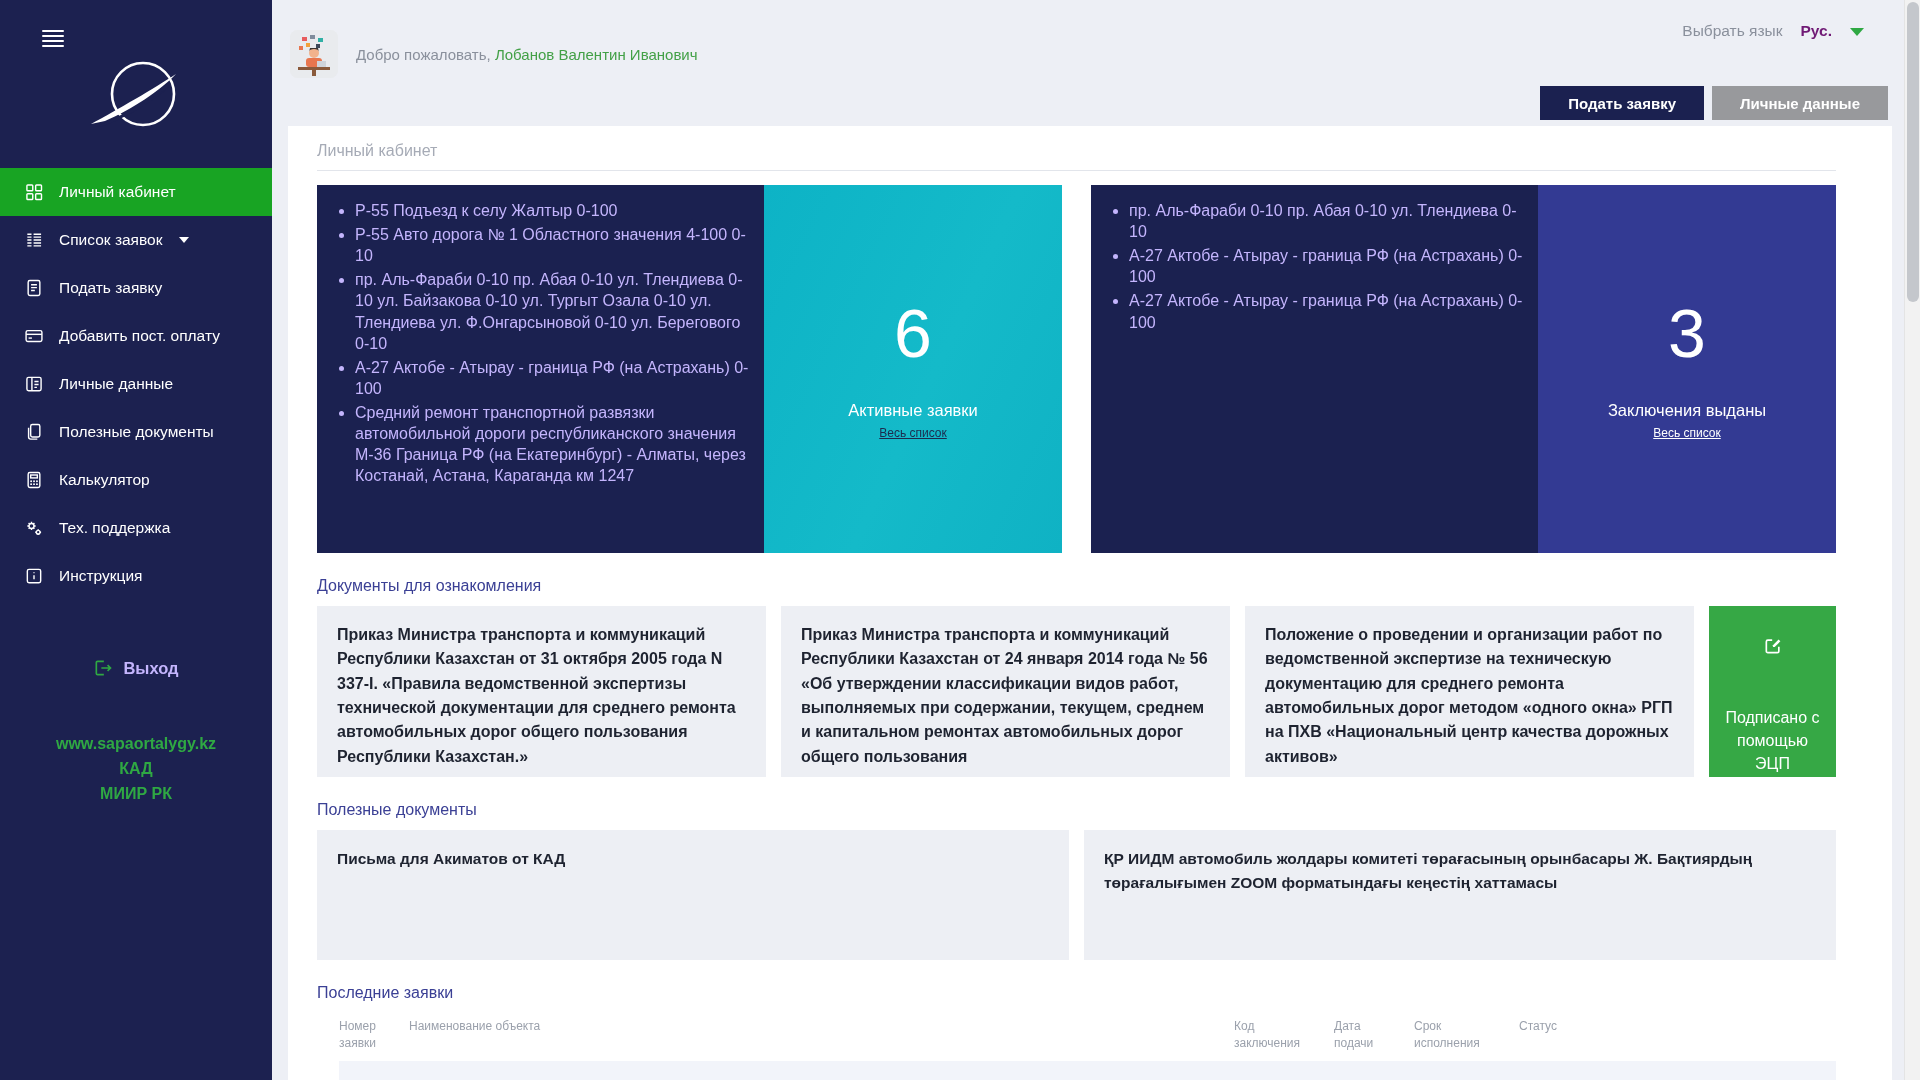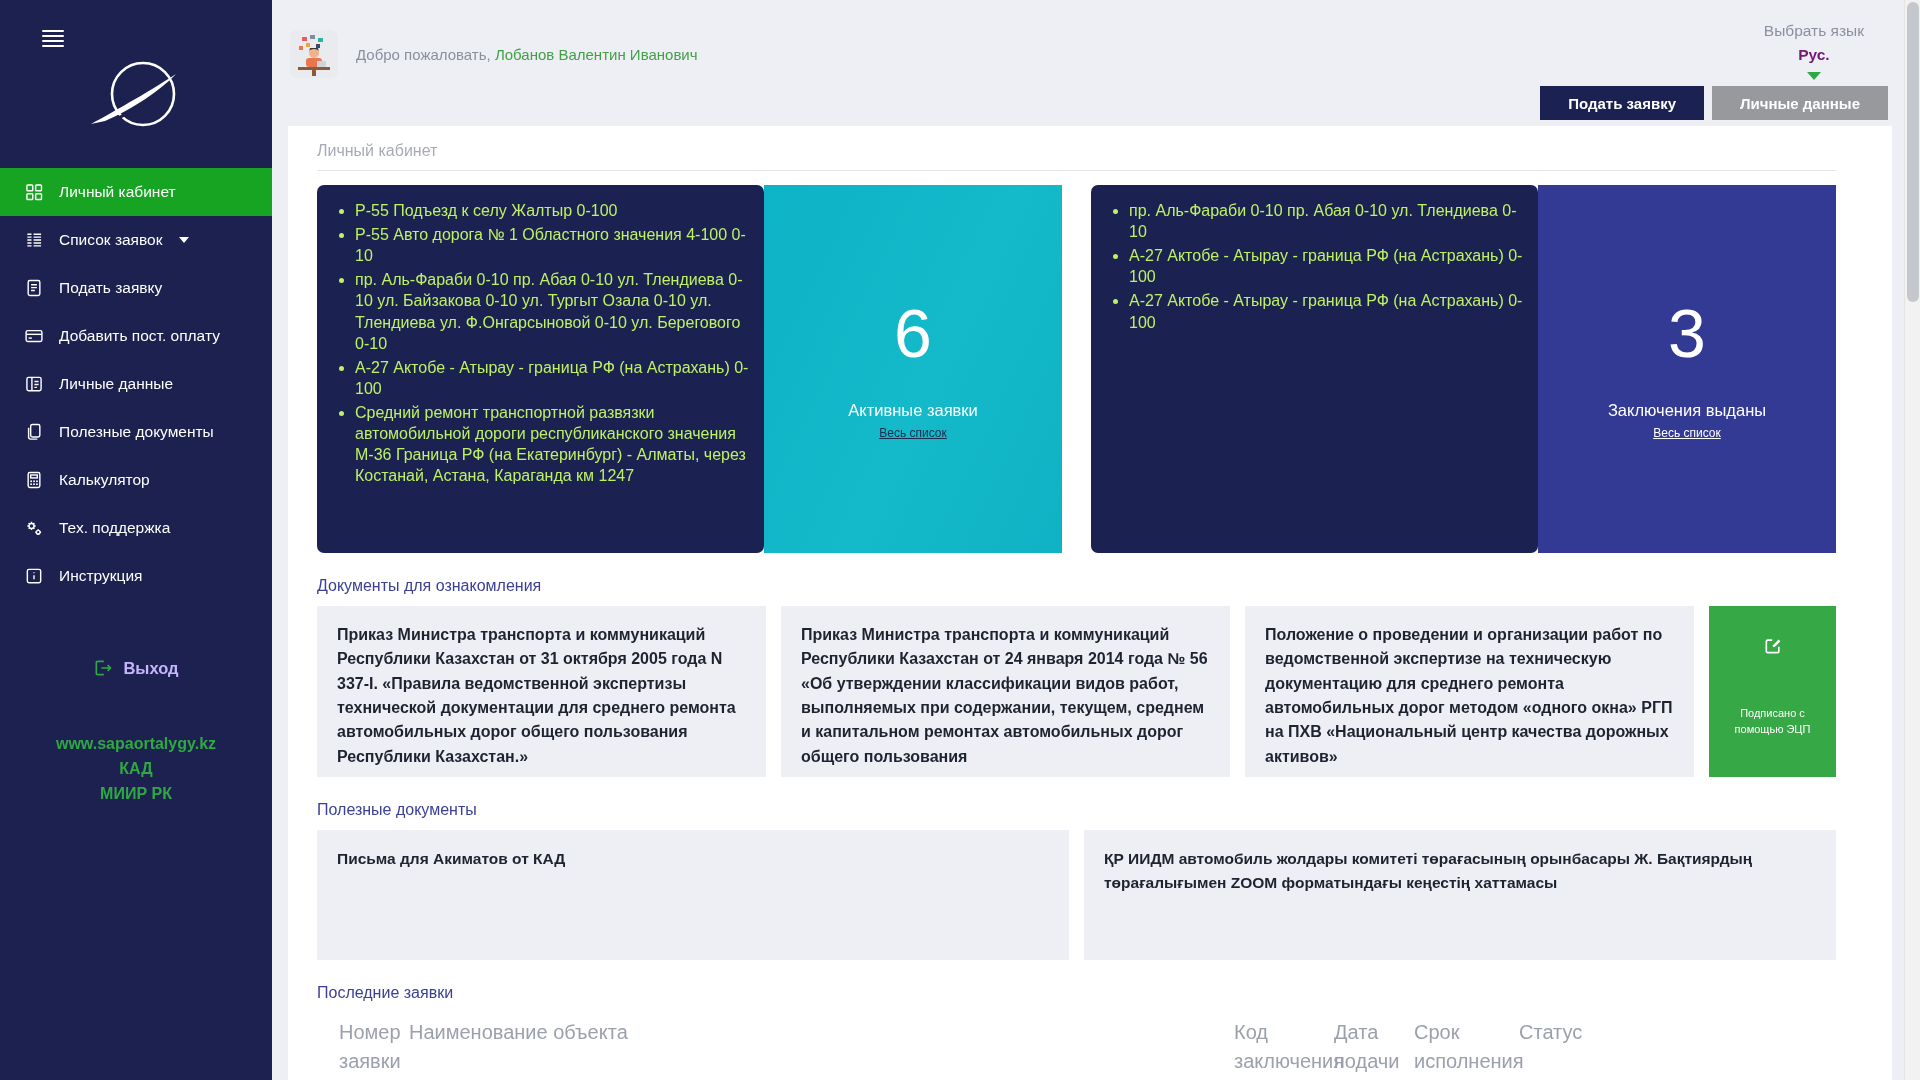--- a/index.html
+++ b/index.html
@@ -36,70 +36,70 @@
     margin-top:54px; text-align:center; color:#2fa843;
     font-weight:700; font-size:16px; line-height:1.55; cursor:pointer;
   }
   
   .main { flex:1; display:flex; flex-direction:column; padding:0 28px 0 16px; min-width:0; }
   .topbar { height:126px; position:relative; flex:0 0 126px; }
   .welcome { position:absolute; left:2px; top:30px; display:flex; align-items:center; gap:18px; }
   .avatar { width:48px; height:48px; border-radius:8px; overflow:hidden; background:#e9ebee; flex:0 0 48px; }
   .welcome-text { font-size:15px; color:#8a909c; }
   .welcome-text .uname { color:#43a047; }
-  .lang { position:absolute; right:28px; top:22px; font-size:15.5px; color:#8a909c; display:flex; align-items:center; gap:6px; cursor:pointer;flex-direction:column; }
+  .lang { position:absolute; right:28px; top:22px; font-size:15.5px; color:#8a909c; display:flex; align-items:center; gap:18px; cursor:pointer; }
   .lang .lang-sel { color:#701a75; font-weight:700; }
   .lang .tri { width:0; height:0; border-left:7px solid transparent; border-right:7px solid transparent; border-top:8px solid #2fa843; margin-top:2px; }
   .actions { position:absolute; right:4px; top:86px; display:flex; gap:8px; }
   .btn {
     border:none; height:34px; padding:0 28px; font-family:inherit;
     font-size:15px; font-weight:700; color:#fff; cursor:pointer;
   }
   .btn-primary { background:#1b2150; }
   .btn-secondary { background:#98999c; }
   
   .panel { background:#fff; flex:1; padding:16px 56px 0 29px; overflow:hidden; }
   .page-title { color:#a6abb6; font-size:16px; padding-bottom:10px; border-bottom:1px solid #e2e5eb; }
   
   .stats-row { display:flex; gap:29px; margin-top:14px; }
   .stat-card { flex:1; height:368px; display:flex; overflow:hidden; }
-  .stat-list { flex:1; background:#1b2150; color:#bef264; padding:12px 10px 12px 16px;border-radius:7px; }
+  .stat-list { flex:1; background:#1b2150; color:#c4b5fd; padding:12px 10px 12px 16px; }
   .stat-list ul { margin:0; padding-left:22px; font-size:16px; line-height:1.32; }
   .stat-list li { margin:3px 0; }
   .stat-side { width:298px; flex:0 0 298px; display:flex; flex-direction:column; align-items:center; justify-content:center; color:#fff; }
   .stat-side.teal { background:linear-gradient(115deg,#0db3c6 0%,#14bac9 55%,#0fb2c4 100%); }
   .stat-side.indigo { background:#333a93; }
   .stat-num { font-size:68px; font-weight:300; line-height:1; margin-bottom:34px; }
   .stat-lbl { font-size:16.5px; margin-bottom:6px; }
   .stat-link { font-size:12px; text-decoration:underline; cursor:pointer; }
   .stat-side.teal .stat-link { color:#1d2b4e; }
   .stat-side.indigo .stat-link { color:#fff; }
   
   .section-title { color:#3b4095; font-size:16px; margin:24px 0 11px; }
   .docs-row { display:flex; gap:15px; }
   .doc-card {
     flex:1; background:#edeff4; height:171px; padding:17px 20px;
     font-weight:700; font-size:16px; line-height:1.52; color:#1e2330; cursor:pointer;
   }
   .sign-card {
     flex:0 0 127px; width:127px; background:#36a845; color:#fff; height:171px;
     display:flex; flex-direction:column; align-items:center; padding:30px 12px 0;
-    font-size:11px; line-height:1.45; text-align:center; cursor:pointer;
+    font-size:16px; line-height:1.45; text-align:center; cursor:pointer;
   }
   .sign-card .icn { margin-bottom:50px; }
   .useful-row { display:flex; gap:15px; }
   .useful-card {
     flex:1; background:#edeff4; height:130px; padding:17px 20px;
     font-weight:700; font-size:15.5px; line-height:1.55; color:#1e2330; cursor:pointer;
   }
   
   .tbl-head { display:flex; margin-top:16px; margin-bottom:8px; }
   .tbl-head .spacer { width:22px; flex:0 0 22px; }
   .head-grid, .row-grid { flex:1; display:grid; grid-template-columns:70px 825px 100px 80px 105px 180px; }
-  .th { color:#9ba1ac; font-size:20px; line-height:1.45; padding-right:14px; }
+  .th { color:#9ba1ac; font-size:12px; line-height:1.45; padding-right:14px; }
   .tbl-row { display:flex; cursor:pointer; }
   .tbl-icon { width:22px; flex:0 0 22px; padding-top:16px; }
   .row-grid { background:#f2f4fa; padding:13px 0 29px; font-size:14.5px; color:#3c414d; line-height:1.45; }
   
   .scrollbar { position:fixed; right:0; top:0; width:16px; height:1080px; background:#f2f2f2; border-left:1px solid #e4e4e4; }
   .scroll-thumb { position:absolute; top:2px; left:2px; width:12px; height:300px; background:#c4c7cc; border-radius:7px; cursor:pointer; }
 </style>
 </head>
 <body>
 

